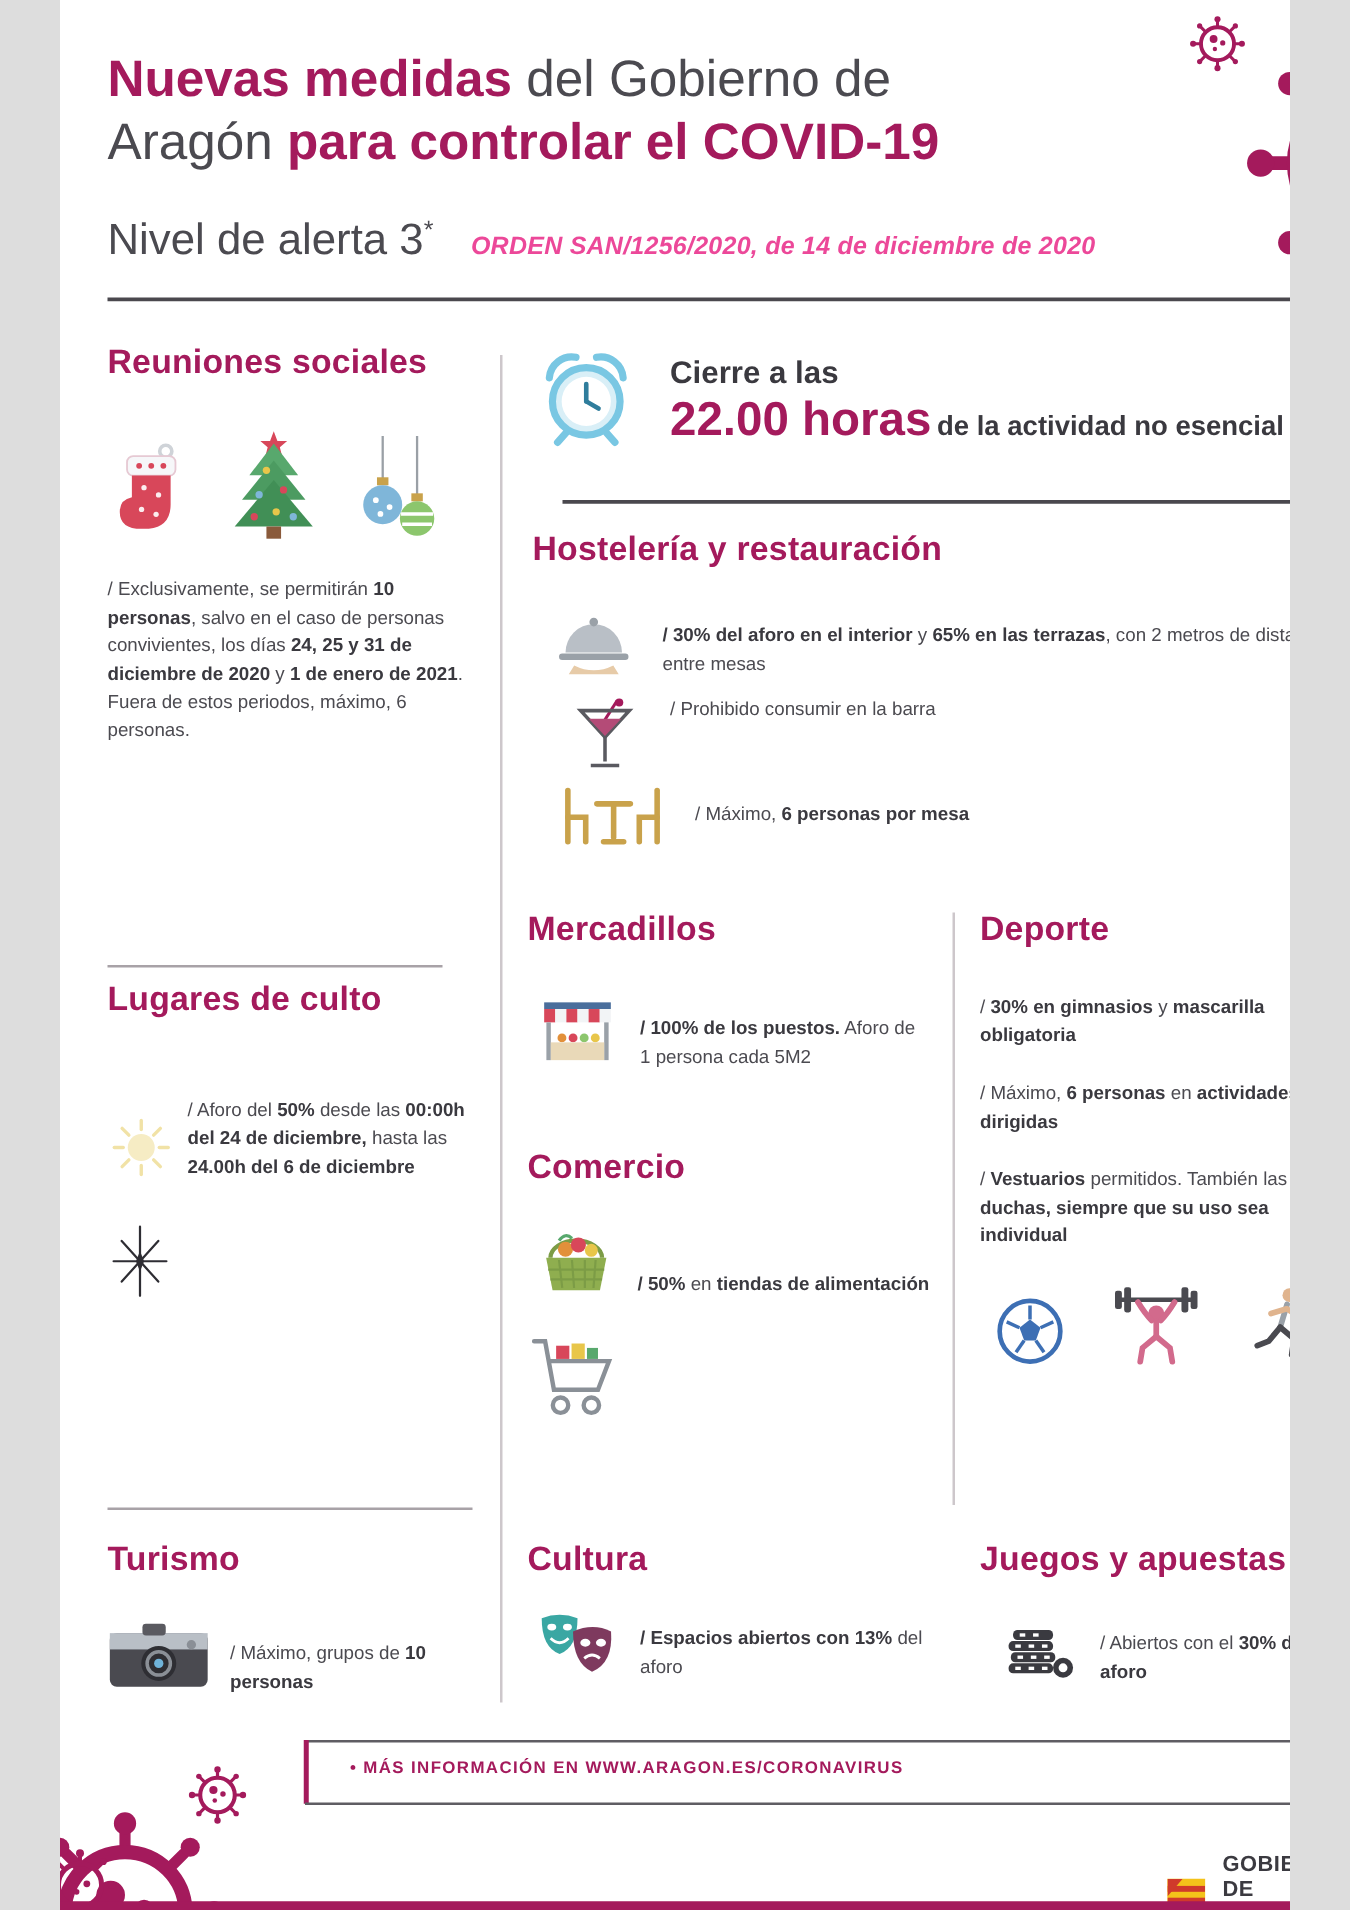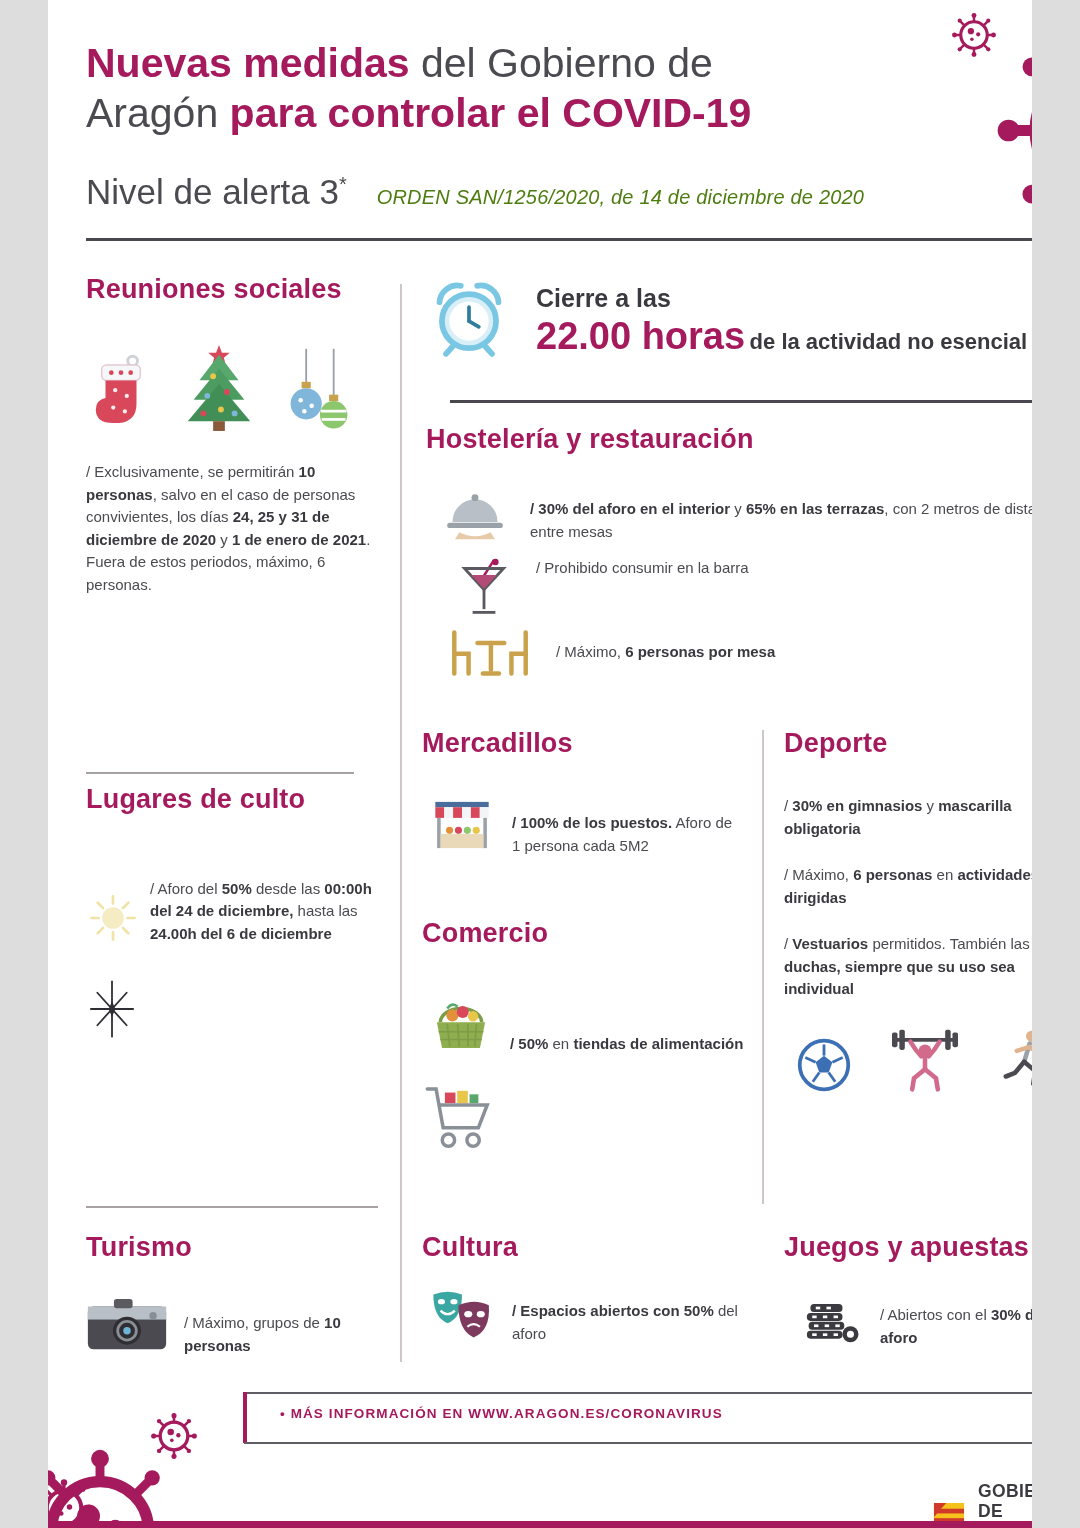--- a/index.html
+++ b/index.html
@@ -18,21 +18,21 @@
   .hr{background:#4a484e}
   .hr-thin{background:#a8a2a7}
   .vr{background:#cdc7cb}
   .virus{color:var(--magenta,#a41a5c)}
   
   .title{font-size:41px;line-height:1.22;font-weight:400;color:#4b4a50}
   .title .b{font-weight:700}
   .alert-line{display:flex;align-items:baseline;gap:30px}
   .alert-level{font-size:35px;font-weight:400;color:#4b4a50}
   .alert-level sup{font-size:20px}
-  .order-ref{font-size:20px;font-style:italic;font-weight:400;color:#4d7c0f;letter-spacing:.2px}
+  .order-ref{font-size:20px;font-style:italic;font-weight:700;color:#ec4899;letter-spacing:.2px}
   
   .closure-line1{font-size:25px;font-weight:700;color:#3a393f}
   .closure-time{font-size:38px;font-weight:800;color:var(--magenta,#a41a5c)}
   .closure-suffix{font-size:22px;font-weight:700;color:#3a393f}
   
   .footer-info{font-size:13.5px;letter-spacing:1.1px;font-weight:600;color:var(--magenta,#a41a5c)}
   .footer-info .b{font-weight:800}
   .logo-text{font-size:17.5px;line-height:1.12;font-weight:800;color:#3b3a40;letter-spacing:.4px}
 </style>
 </head>
@@ -307,21 +307,21 @@
             <circle cx="52" cy="42" r="4" fill="#e8c64a"></circle>
           <rect x="12" y="46" width="48" height="16" fill="#e9d9b8"></rect>
         </svg>
       </span>
       <p class="txt" style="width:230px"><span class="b">/ 100% de los puestos.</span><span> Aforo de 1 persona cada 5M2</span></p>
     </div>
   </section>
 
   <section class="abs" style="left:374px;top:918px;width:334px">
     <h2 class="sec-title">Comercio</h2>
-    <div class="row" style="margin-top:44px;gap:18px;padding-left:8px">
+    <div class="row" style="margin-top:28px;gap:18px;padding-left:8px">
       <span class="icon">
         <svg width="62" height="62" viewBox="0 0 72 72">
           <path d="M12 34 A24 16 0 0 1 60 34" fill="none" stroke="#7c9c46" stroke-width="4"></path>
           <circle cx="26" cy="26" r="7" fill="#e2903a"></circle>
             <circle cx="38" cy="22" r="7" fill="#d8475a"></circle>
             <circle cx="50" cy="27" r="6" fill="#e8c64a"></circle>
           <path d="M20 18 q6 -8 12 -2" stroke="#58a86d" stroke-width="3" fill="none"></path>
           <path d="M8 34 H64 L58 64 H14 Z" fill="#8fae4f"></path>
           <g stroke="#7c9c46" stroke-width="2">
             <line x1="20" y1="36" x2="23" y2="62"></line>
@@ -357,21 +357,21 @@
           <path d="M6 8 Q22 2 38 8 Q38 34 22 40 Q6 34 6 8 Z" fill="#3aa7a3"></path>
           <ellipse cx="15" cy="16" rx="4" ry="3" fill="#fff"></ellipse>
             <ellipse cx="29" cy="16" rx="4" ry="3" fill="#fff"></ellipse>
           <path d="M14 26 q8 8 16 0" stroke="#fff" stroke-width="2.5" fill="none"></path>
           <path d="M34 20 Q52 12 68 20 Q70 48 51 56 Q34 48 34 20 Z" fill="#7e3a5e"></path>
           <ellipse cx="45" cy="30" rx="4.5" ry="3.5" fill="#fff"></ellipse>
             <ellipse cx="59" cy="30" rx="4.5" ry="3.5" fill="#fff"></ellipse>
           <path d="M44 44 q7 -6 14 0" stroke="#fff" stroke-width="2.5" fill="none"></path>
         </svg>
       </span>
-      <p class="txt" style="width:240px"><span class="b">/ Espacios abiertos con 50%</span><span> del aforo</span></p>
+      <p class="txt" style="width:240px"><span class="b">/ Espacios abiertos con 13%</span><span> del aforo</span></p>
     </div>
   </section>
 
   <section class="abs" style="left:736px;top:728px;width:302px">
     <h2 class="sec-title">Deporte</h2>
     <p class="txt" style="margin-top:36px"><span>/ </span><span class="b">30% en gimnasios</span><span> y </span><span class="b">mascarilla obligatoria</span></p>
     <p class="txt" style="margin-top:24px"><span>/ Máximo, </span><span class="b">6 personas</span><span> en </span><span class="b">actividades dirigidas</span></p>
     <p class="txt" style="margin-top:24px"><span>/ </span><span class="b">Vestuarios</span><span> permitidos. También las </span><span class="b">duchas, siempre que su uso sea individual</span></p>
     <div class="row" style="margin-top:26px;gap:38px;align-items:flex-end;padding-left:12px">
       <span class="icon">

